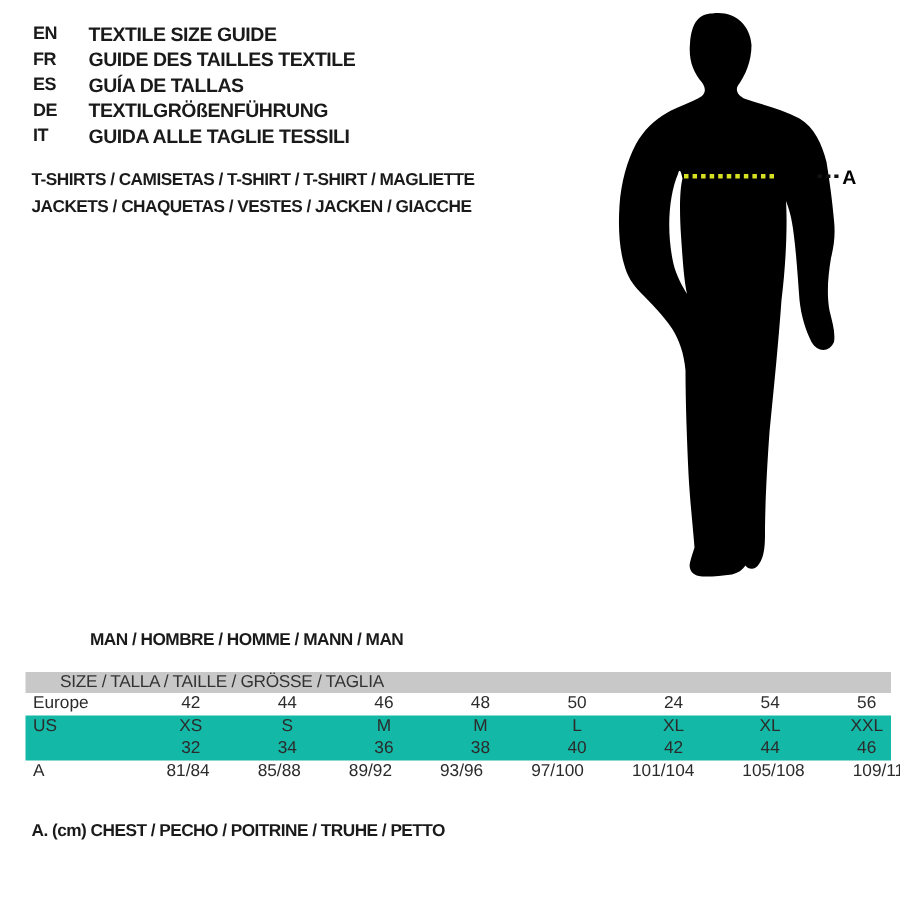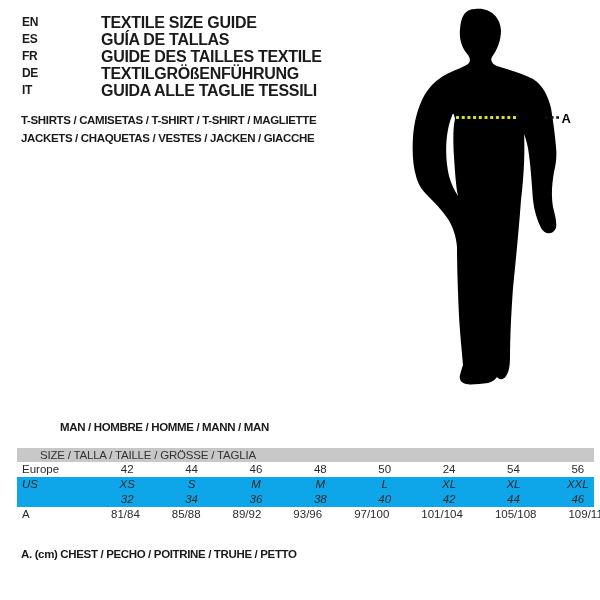--- a/index.html
+++ b/index.html
@@ -13,21 +13,21 @@
     overflow: hidden;
   }
   .page { position: relative; width: 480px; height: 600px; background: #fff; }
 
   
   .lang-list { position: absolute; left: 22px; top: 14px; }
   .lang-row { display: flex; height: 17px; line-height: 17px; }
   .lang-code {
     width: 37px; font-weight: bold; font-size: 12px; letter-spacing: -0.3px;
   }
-  .lang-label { font-weight: bold; font-size: 16px; letter-spacing: -0.3px; white-space: nowrap; margin-left: 42px; }
+  .lang-label { font-weight: bold; font-size: 13px; letter-spacing: -0.3px; white-space: nowrap; }
 
   
   .categories { position: absolute; left: 21px; top: 111px; }
   .category-line {
     font-weight: bold; font-size: 11.5px; letter-spacing: -0.35px;
     height: 18px; line-height: 18px; white-space: nowrap;
   }
 
   
   .figure-area { position: absolute; left: 408px; top: 4px; width: 164px; height: 384px; }
@@ -40,47 +40,47 @@
     font-weight: bold; font-size: 11.5px; letter-spacing: -0.35px; white-space: nowrap; padding-left: 39px;
   }
 
   
   .size-table { position: absolute; left: 17px; top: 448px; width: 577px; font-size: 11.5px; color: #2b2b2b; }
   .t-header {
     height: 14px; line-height: 14px; padding-left: 23px; box-sizing: border-box;
     background: #c8c8c8; color: #333; letter-spacing: -0.2px;
   }
   .t-row { display: grid; grid-template-columns: 62px repeat(8, 1fr); height: 15px; line-height: 15px; gap: 32px; }
-  .t-row.band { background: #0ea5e9; font-style: italic; }
+  .t-row.band { background: #14b8a6; }
   .t-row .lbl { padding-left: 5px; text-align: left; }
   .t-row .val { text-align: center; }
 
   
   .footnote {
     position: absolute; left: 21px; top: 547px; height: 15px; line-height: 15px;
     font-weight: bold; font-size: 11.5px; letter-spacing: -0.35px; white-space: nowrap;
   }
 </style>
 </head>
 <body>
 
 <div class="page">
 
   <div class="lang-list">
     <div class="lang-row">
       <span class="lang-code">EN</span>
       <span class="lang-label">TEXTILE SIZE GUIDE</span>
     </div>
     <div class="lang-row">
+      <span class="lang-code">FR</span>
+      <span class="lang-label">GUIDE DES TAILLES TEXTILE</span>
+    </div>
+    <div class="lang-row">
       <span class="lang-code">ES</span>
       <span class="lang-label">GUÍA DE TALLAS</span>
-    </div>
-    <div class="lang-row">
-      <span class="lang-code">FR</span>
-      <span class="lang-label">GUIDE DES TAILLES TEXTILE</span>
     </div>
     <div class="lang-row">
       <span class="lang-code">DE</span>
       <span class="lang-label">TEXTILGRÖßENFÜHRUNG</span>
     </div>
     <div class="lang-row">
       <span class="lang-code">IT</span>
       <span class="lang-label">GUIDA ALLE TAGLIE TESSILI</span>
     </div>
   </div>

